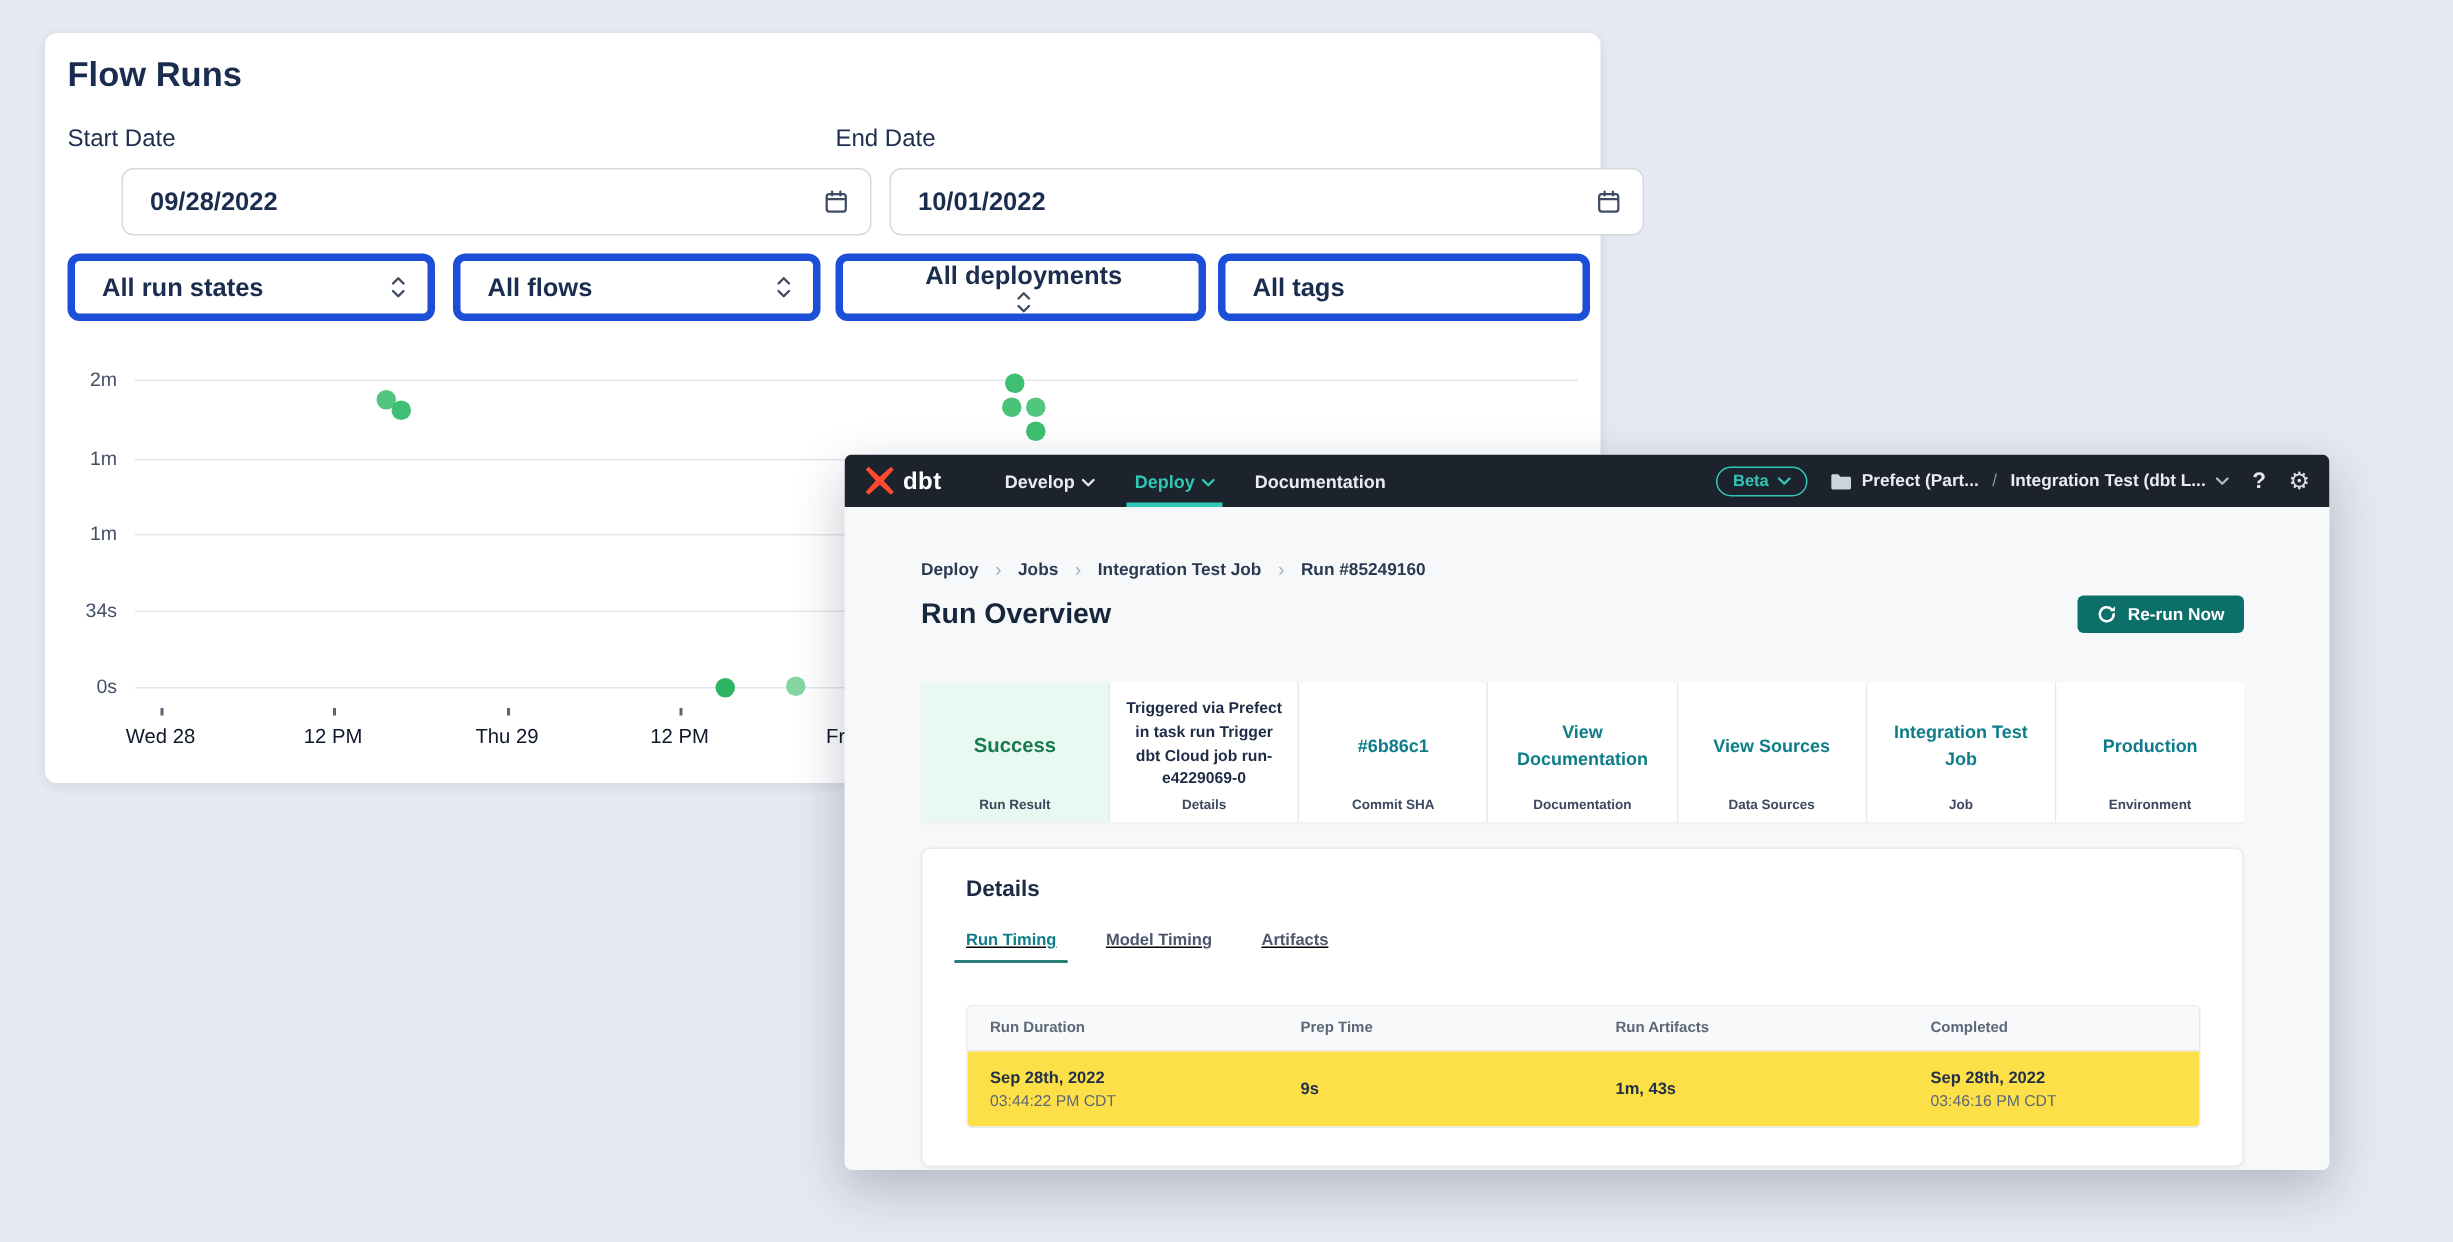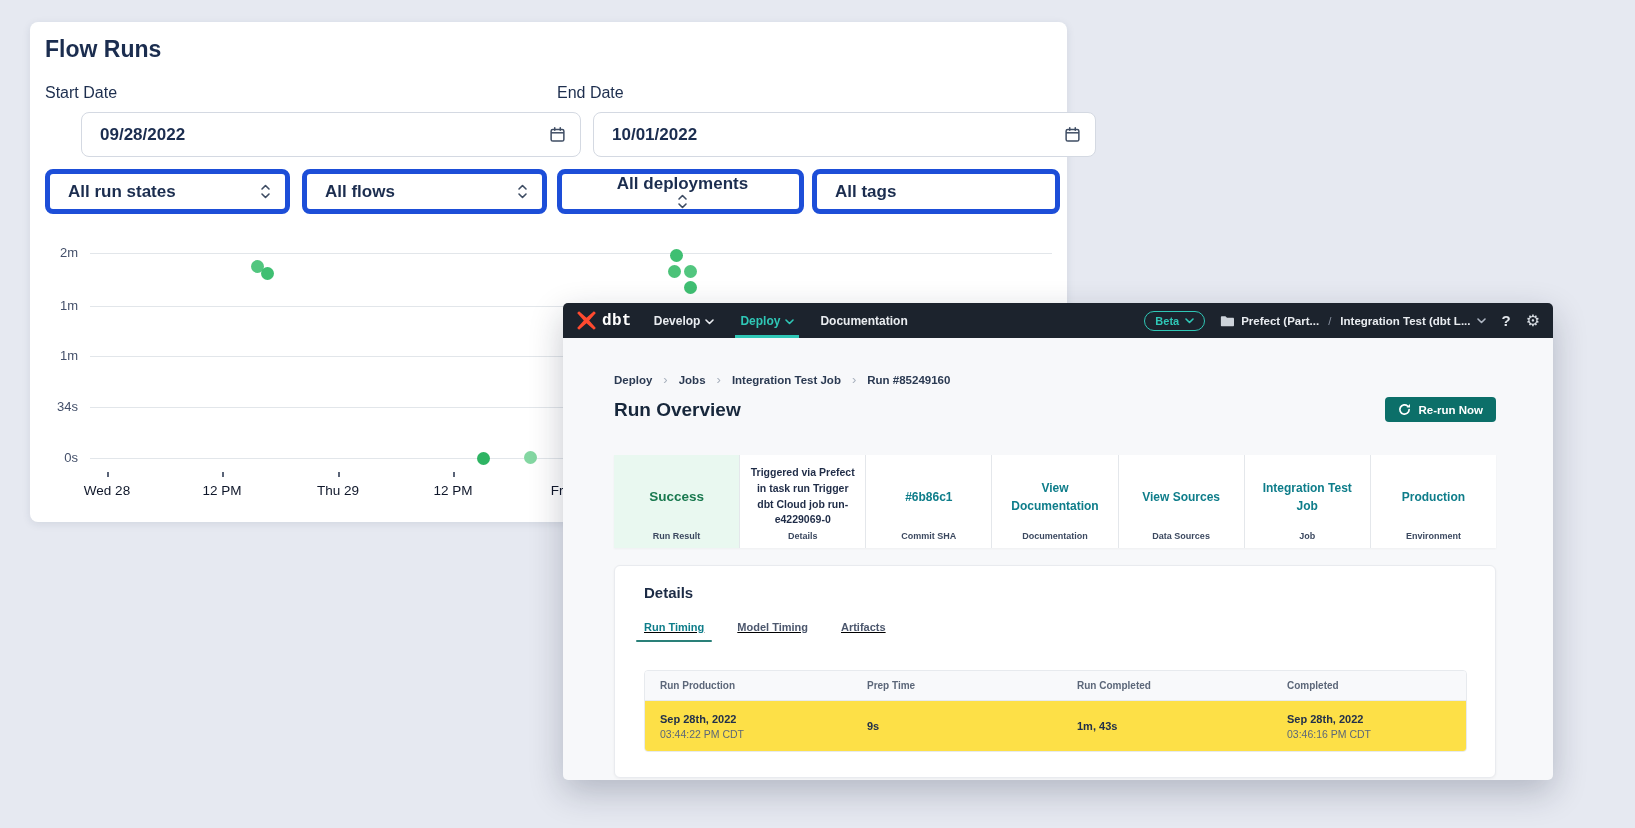--- a/index.html
+++ b/index.html
@@ -27,21 +27,21 @@
   .gridline { position:absolute; left:60px; width:962px; height:1px; background:#e2e6ea; }
   .ylabel { position:absolute; left:0; width:48px; text-align:right; font-size:13px; color:#44506a; }
   .xtick  { position:absolute; width:2px; height:5px; background:#5a6478; top:450px; }
   .xlabel { position:absolute; width:90px; text-align:center; font-size:13.5px; color:#0f172a; top:461px; }
   .dot    { position:absolute; width:13px; height:13px; border-radius:50%; cursor:pointer; }
 
   
   .dbt-win { position:absolute; left:563px; top:303px; width:990px; height:477px; background:#f7f8fa;
              border-radius:5px; box-shadow:0 12px 34px rgba(15,25,50,.24); overflow:hidden; }
   .navbar { height:35px; background:#1c232d; display:flex; align-items:center; padding:0 13px; }
-  .brand { display:flex; align-items:center; gap:5px; margin-right:22px;font-family:Liberation Mono, monospace; }
+  .brand { display:flex; align-items:flex-end; gap:5px; margin-right:42px; }
   .brand-text { color:#fff; font-weight:700; font-size:16px; letter-spacing:.3px; }
   .nav-item { position:relative; height:35px; display:flex; align-items:center; gap:5px; margin-right:26px;
               font-size:12px; font-weight:600; color:#e9ecf0; cursor:pointer; }
   .nav-item.active { color:#2fc7b6; }
   .nav-underline { position:absolute; left:-5px; right:-5px; bottom:0; height:3px; background:#2fc7b6; }
   .nav-right { margin-left:auto; display:flex; align-items:center; gap:15px; }
   .beta-pill { display:flex; align-items:center; gap:6px; border:1.5px solid #2fc7b6; color:#2fc7b6;
                border-radius:13px; padding:3px 10px; font-size:11px; font-weight:700; cursor:pointer; }
   .account { display:flex; align-items:center; gap:7px; color:#e9ecf0; font-size:11.5px; font-weight:600; cursor:pointer; }
   .slash { color:#8b94a3; font-weight:400; margin:0 2px; }
@@ -300,23 +300,23 @@
 
   <div class="details-card">
     <div class="details-title">Details</div>
     <div class="tabs" id="tabs">
         <div class="tab active"><span>Run Timing</span><div class="tab-underline"></div></div>
         <div class="tab"><span>Model Timing</span></div>
         <div class="tab"><span>Artifacts</span></div>
       </div>
     <div class="run-table">
       <div class="t-head" id="table-head">
-          <div class="t-head-cell">Run Production</div>
+          <div class="t-head-cell">Run Duration</div>
           <div class="t-head-cell">Prep Time</div>
-          <div class="t-head-cell">Run Completed</div>
+          <div class="t-head-cell">Run Artifacts</div>
           <div class="t-head-cell">Completed</div>
         </div>
       <div id="table-body">
           <div class="t-row">
             <div class="t-cell">
               <div class="t-line1">Sep 28th, 2022</div>
               <div class="t-line2">03:44:22 PM CDT</div>
             </div>
             <div class="t-cell">
               <div class="t-line1">9s</div>

